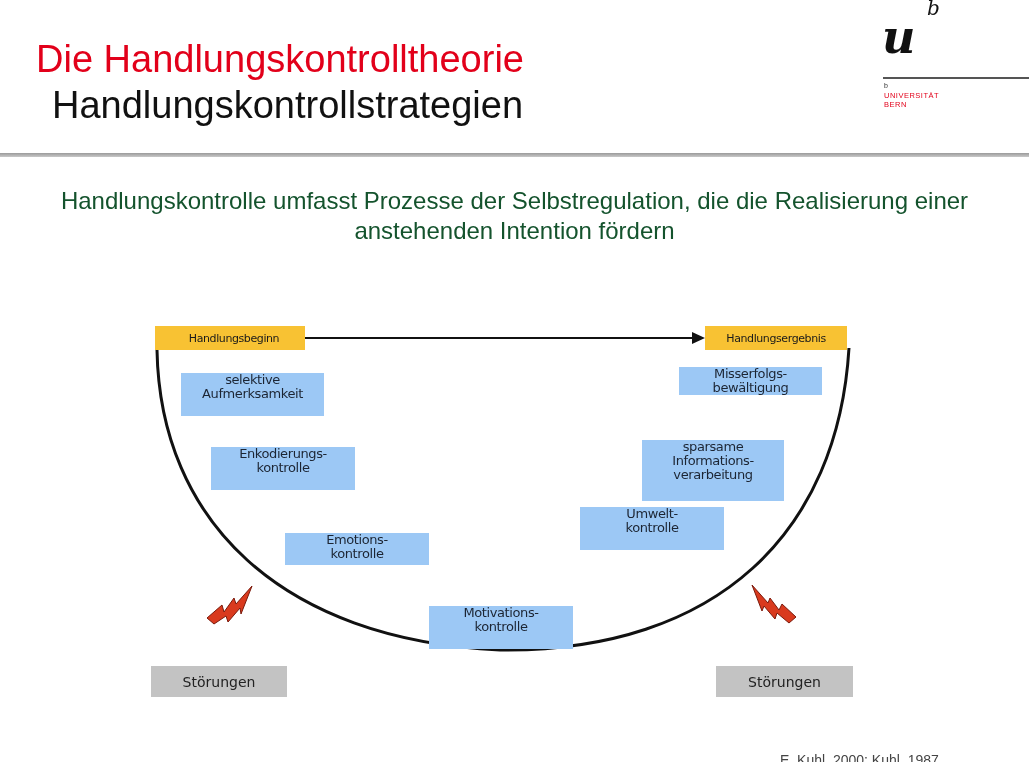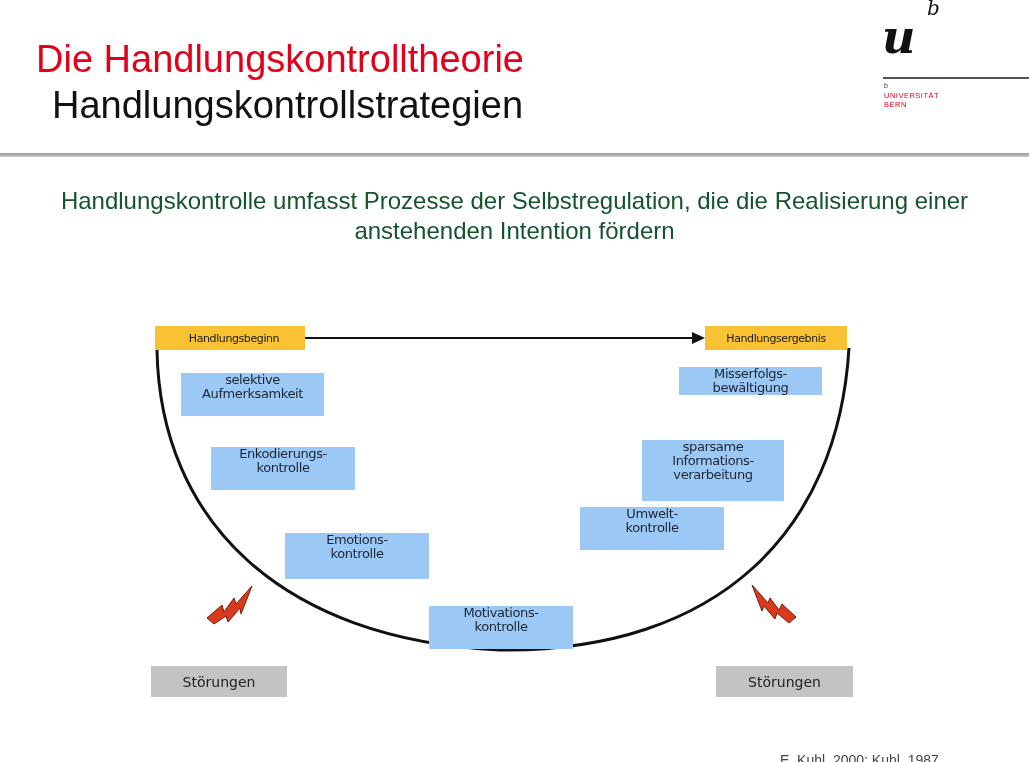--- a/index.html
+++ b/index.html
@@ -105,21 +105,21 @@
       <div>selektive</div>
       <div>Aufmerksamkeit</div>
     </div>
 </div>
 <div class="box" style="left:211px; top:447px; width:144px; height:43px;">
   <div>
       <div>Enkodierungs-</div>
       <div>kontrolle</div>
     </div>
 </div>
-<div class="box" style="left:285px; top:533px; width:144px; height:46px;">
+<div class="box" style="left:285px; top:533px; width:144px; height:32px;">
   <div>
       <div>Emotions-</div>
       <div>kontrolle</div>
     </div>
 </div>
 <div class="box" style="left:429px; top:606px; width:144px; height:43px;">
   <div>
       <div>Motivations-</div>
       <div>kontrolle</div>
     </div>

